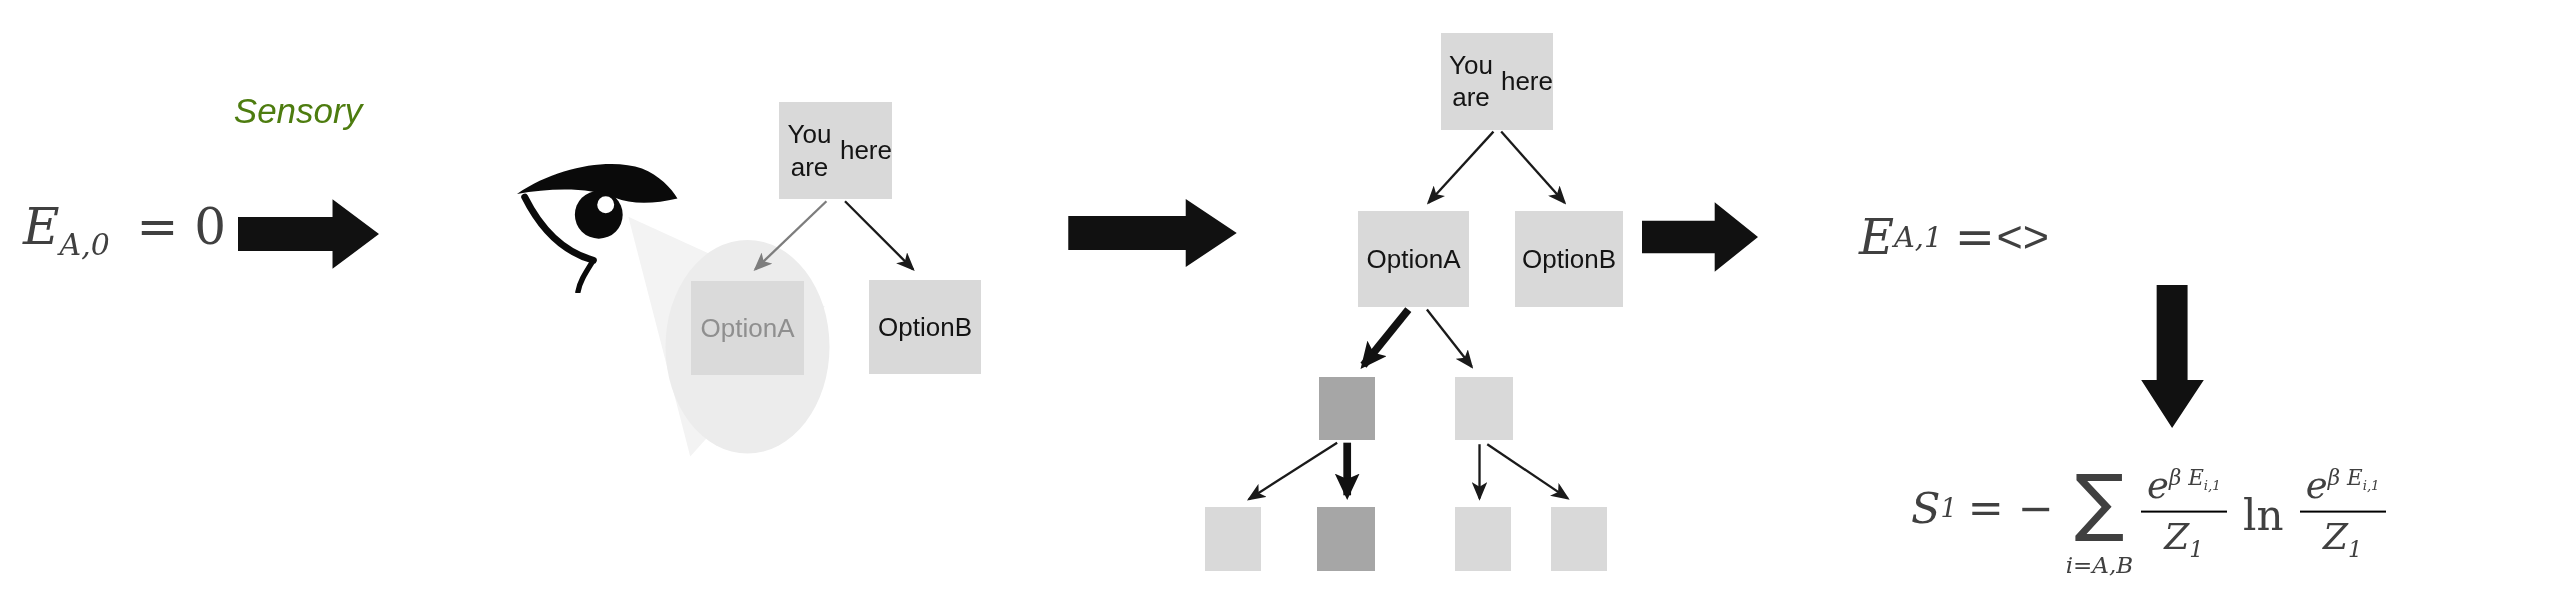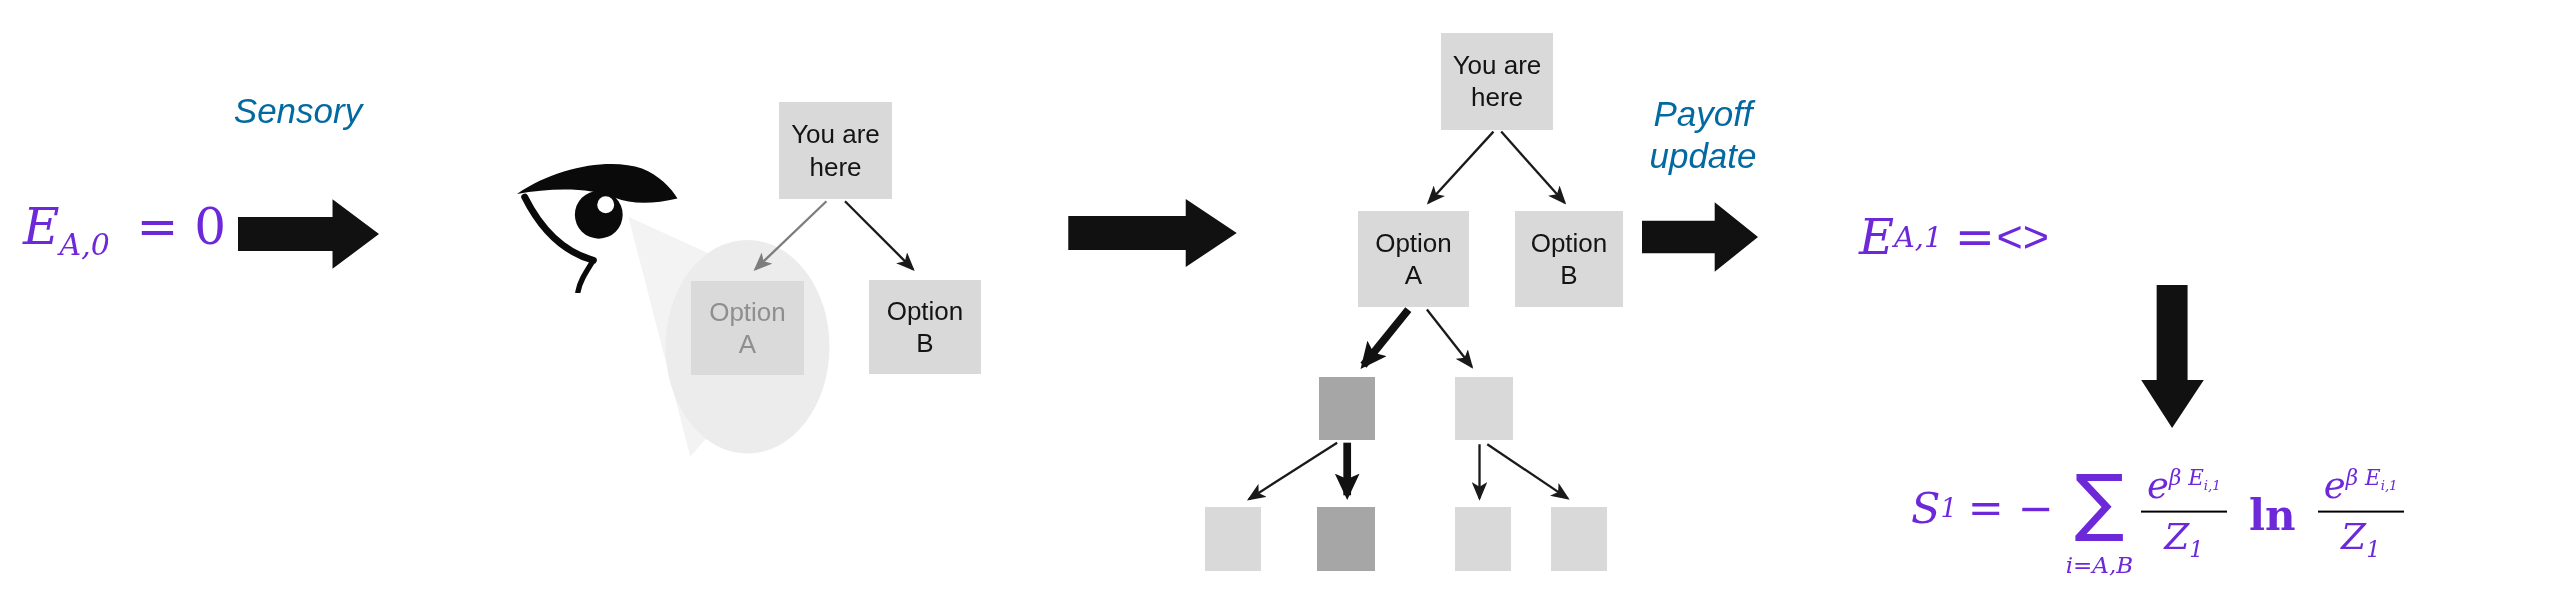--- a/index.html
+++ b/index.html
@@ -1,37 +1,37 @@
 <!DOCTYPE html>
 <html style="font-size:12.4px"><head>
 <meta charset="utf-8">
 <style>
   html,body{margin:0;padding:0;background:#ffffff;}
   #canvas{position:relative;width:2576px;height:606px;background:#ffffff;overflow:hidden;
           font-family:"Liberation Sans","DejaVu Sans",sans-serif;color:#111;}
   .abs{position:absolute;}
   
-  .step-label{font-style:italic;font-size:35px;line-height:42px;text-align:center;color:#0369a1;letter-spacing:0px;}
+  .step-label{font-style:italic;font-size:35px;line-height:42px;text-align:center;color:#4d7c0f;letter-spacing:0px;}
   
-  .math{font-family:"DejaVu Serif","Liberation Serif",serif;color:#6d28d9;white-space:nowrap;text-align:right;}
+  .math{font-family:"DejaVu Serif","Liberation Serif",serif;color:#404040;white-space:nowrap;text-align:right;}
   .m-i{font-style:italic;}
   .m-sub{font-size:0.60em;font-style:italic;}
   .m-up{font-style:normal;}
   .sans-math{font-family:"Liberation Sans","DejaVu Sans",sans-serif;font-style:normal;}
   .formula-row{display:flex;align-items:center;}
   .sum-wrap{display:inline-flex;flex-direction:column;align-items:center;margin:0 4.6px;transform:translateY(10.8px);}
   .sigma{font-family:"DejaVu Sans",sans-serif;font-size:74px;line-height:80px;font-style:normal;}
   .sum-sub{font-family:"DejaVu Serif",serif;font-style:italic;font-size:23px;line-height:23px;margin-top:13px;}
   .frac{display:inline-flex;flex-direction:column;align-items:center;margin:0 3.1px;transform:translateY(4.6px);}
   .frac .num{font-size:37px;line-height:44px;padding:0 6.2px 3.1px 6.2px;border-bottom:2.3px solid #000;}
   .frac .den{font-size:36px;line-height:39px;padding-top:4px;}
   sup{font-size:0.58em;} sub{font-size:0.62em;}
-  .ln{font-style:normal;font-size:42px;margin:0 19px;transform:translateY(7.7px);font-weight:bold;}
+  .ln{font-style:normal;font-size:42px;margin:0 13px;transform:translateY(7.7px);}
   
-  .node{position:absolute;display:flex;flex-direction:column;align-items:center;justify-content:center;
+  .node{position:absolute;display:flex;flex-direction:row;align-items:center;justify-content:center;
         font-size:26px;line-height:32.5px;text-align:center;color:#141414;}
   .node.light{background:#d9d9d9;}
   .node.lighter{background:#dadada;}
   .node.dark{background:#a6a6a6;}
   .node.dim{color:#8f8f8f;}
 </style>
 </head>
 <body>
 
 <div id="canvas">
@@ -121,24 +121,20 @@
     <line x1="1820" y1="400" x2="1762" y2="472" stroke="#111" stroke-width="10" marker-end="url(#mThick)"></line>
     <line x1="1844" y1="400" x2="1902" y2="474" stroke="#1a1a1a" stroke-width="3" marker-end="url(#mThin)"></line>
 
     <line x1="1728" y1="572" x2="1614" y2="645" stroke="#1a1a1a" stroke-width="3" marker-end="url(#mThin)"></line>
     <line x1="1741" y1="572" x2="1741" y2="640" stroke="#111" stroke-width="10" marker-end="url(#mThick)"></line>
 
     <line x1="1912" y1="574" x2="1912" y2="644" stroke="#1a1a1a" stroke-width="3" marker-end="url(#mThin)"></line>
     <line x1="1922" y1="574" x2="2026" y2="644" stroke="#1a1a1a" stroke-width="3" marker-end="url(#mThin)"></line>
   </svg>
 
-  <div class="abs step-label" style="left:1637px;top:93px;width:132px;">
-    <div>Payoff</div>
-    <div>update</div>
-  </div>
   <svg class="abs" style="left:1642px;top:202px;" width="116" height="70" viewBox="0 0 150 90">
     <polygon points="0,24 94,24 94,0 150,45 94,90 94,66 0,66" fill="#111"></polygon>
   </svg>
 
   <div class="abs math formula-row" style="left:1859px;top:203px;height:67px;font-size:48px;">
     <span class="m-i">E</span>
       <sub class="m-sub">A,1</sub>
     <span class="m-up" style="margin-left:12.4px;">=</span>
     <span class="sans-math" style="font-size:45px;margin-left:1.5px;">&lt;</span>
     <span class="sans-math" style="font-size:45px;">&gt;</span>

